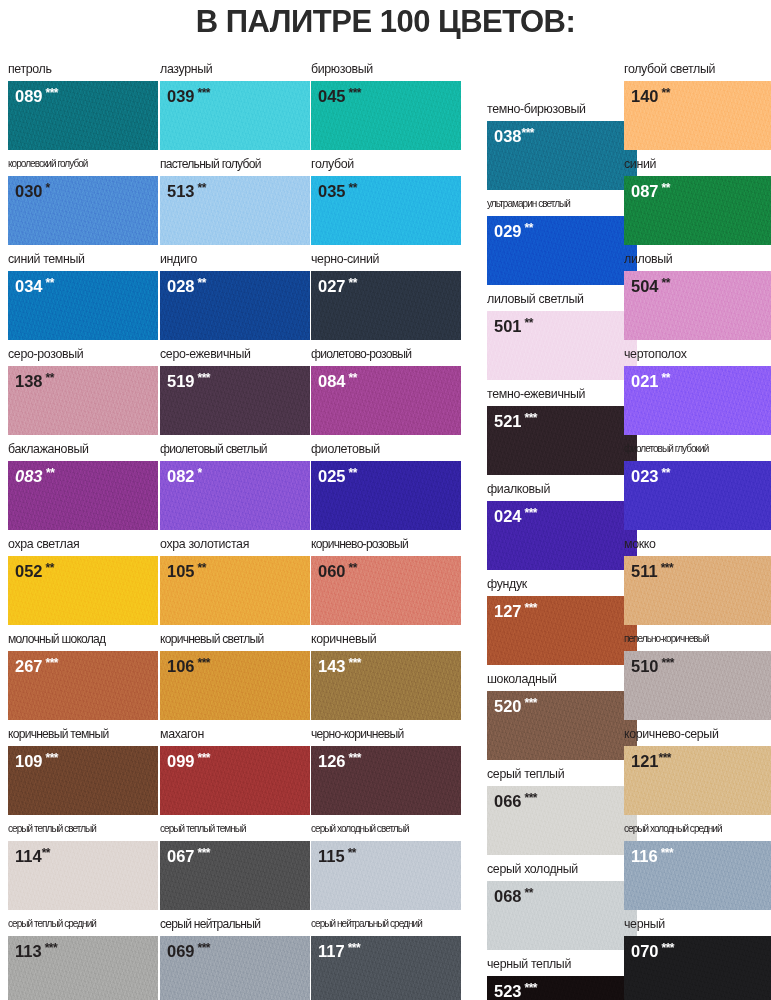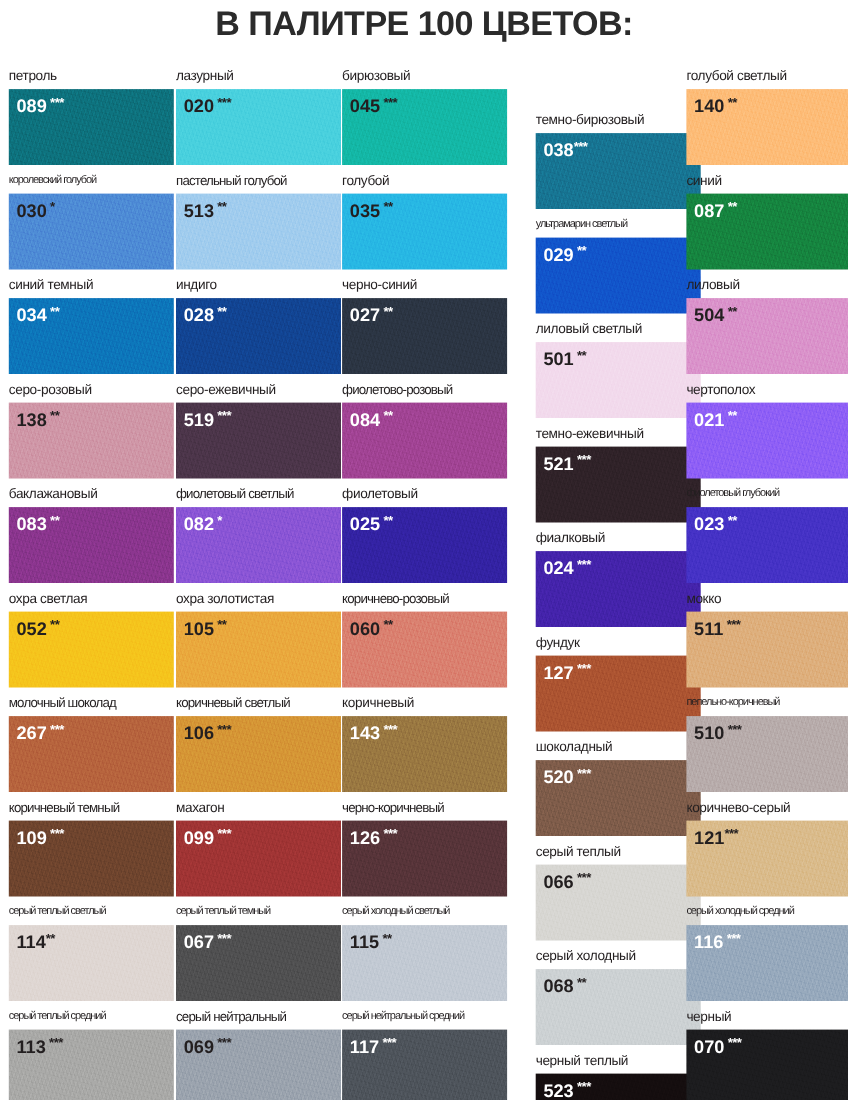--- a/index.html
+++ b/index.html
@@ -123,21 +123,21 @@
           <div class="cell-label">петроль</div>
           <div class="swatch" style="background-color: rgb(13, 110, 121);">
             <div class="grain"></div>
             <div class="code light"><span>089</span><span class="stars">***</span></div>
           </div>
         </div>
         <div class="cell c1">
           <div class="cell-label">лазурный</div>
           <div class="swatch" style="background-color: rgb(70, 207, 221);">
             <div class="grain"></div>
-            <div class="code dark"><span>020</span><span class="stars">***</span></div>
+            <div class="code dark"><span>039</span><span class="stars">***</span></div>
           </div>
         </div>
         <div class="cell c2">
           <div class="cell-label">бирюзовый</div>
           <div class="swatch" style="background-color: rgb(19, 181, 163);">
             <div class="grain"></div>
             <div class="code dark"><span>045</span><span class="stars">***</span></div>
           </div>
         </div>
         <div class="cell c3">
@@ -262,21 +262,21 @@
           <div class="cell-label">чертополох</div>
           <div class="swatch" style="background-color: #8b5cf6;">
             <div class="grain"></div>
             <div class="code light"><span>021</span><span class="stars">**</span></div>
           </div>
         </div>
       </div>
       <div class="row">
         <div class="cell c0">
           <div class="cell-label">баклажановый</div>
-          <div class="swatch" style="background-color: rgb(134, 51, 138);">
+          <div class="swatch" style="background-color: rgb(134, 51, 138); font-style: italic;">
             <div class="grain"></div>
             <div class="code light"><span>083</span><span class="stars">**</span></div>
           </div>
         </div>
         <div class="cell c1">
           <div class="cell-label tight">фиолетовый светлый</div>
           <div class="swatch" style="background-color: rgb(134, 82, 212);">
             <div class="grain"></div>
             <div class="code light"><span>082</span><span class="stars">*</span></div>
           </div>

